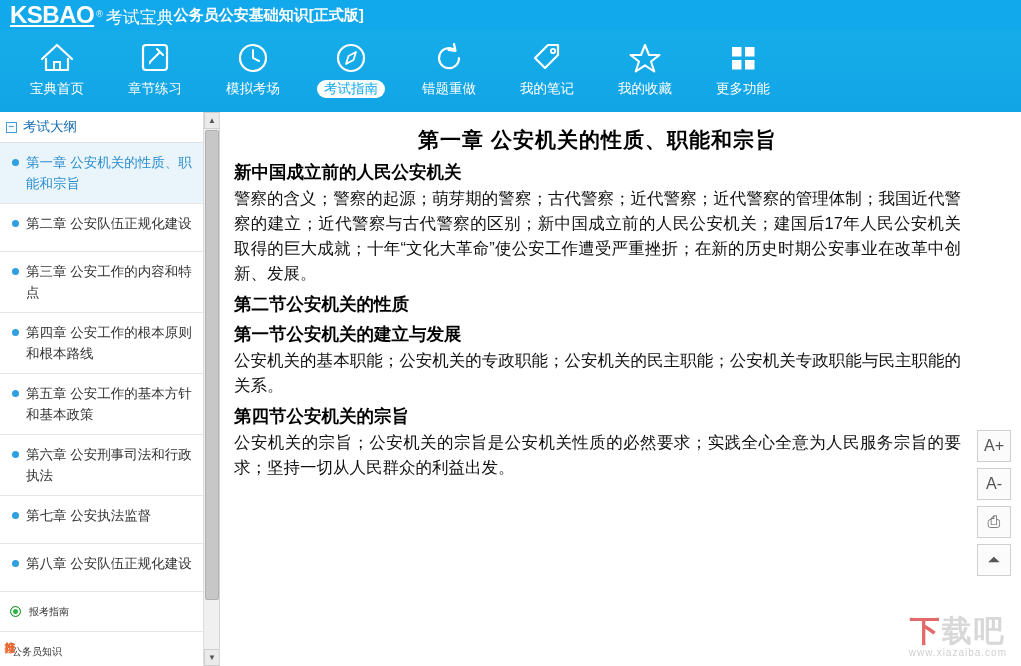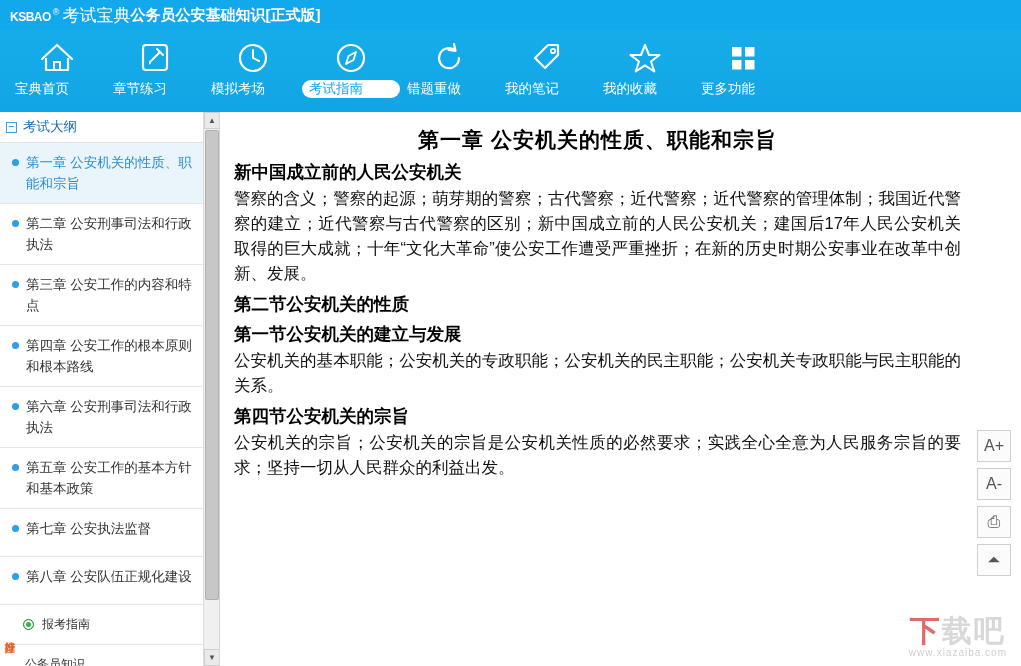--- a/index.html
+++ b/index.html
@@ -20,24 +20,25 @@
     align-items: center;
     padding-left: 10px;
     color: #ffffff;
   }
   .logo-box {
     display: flex;
     align-items: baseline;
     gap: 2px;
   }
   .logo-ks {
-    font-size: 12px;
+    font-size: 24px;
     font-weight: bold;
     letter-spacing: -0.5px;
     color: #ffffff;
+    text-decoration: underline;
   }
   .logo-sup { font-size: 9px; vertical-align: super; position: relative; top: -6px; }
   .logo-cn {
     font-size: 17px;
     font-weight: normal;
     color: #ffffff;
     margin-left: 1px;
   }
   .title-text {
     font-size: 15px;
@@ -52,20 +53,21 @@
     background: linear-gradient(180deg,#16ace9 0%,#12a5e6 100%);
     display: flex;
     align-items: flex-start;
     padding-left: 8px;
   }
   .tool {
     width: 98px;
     height: 82px;
     display: flex;
     flex-direction: column;
+    align-items: center;
     justify-content: flex-start;
     padding-top: 8px;
     cursor: pointer;
     position: relative;
   }
   .tool .ic {
     height: 38px;
     display: flex;
     align-items: center;
     justify-content: center;
@@ -148,26 +150,25 @@
     color: #1f7fc4;
   }
   .chapter.sel .txt { color: #2a8ed0; }
   .chapter .txt { flex: 1; }
 
   .side-link {
     display: flex;
     align-items: center;
     gap: 8px;
     padding: 10px 18px 10px 10px;
-    font-size: 12px;
+    font-size: 10px;
     color: #333333;
     border-bottom: 1px solid #e6e6e6;
     cursor: pointer;
     min-height: 40px;
-    margin-left: 13px;
   }
   .side-link .gdot {
     width: 11px; height: 11px;
     border-radius: 50%;
     background: #2fb344;
     box-shadow: inset 0 0 0 2px #ffffff;
     border: 1px solid #249234;
     flex: 0 0 auto;
   }
   .side-link.plain { padding-left: 12px; }
@@ -401,37 +402,37 @@
           <span class="minus-box">−</span>
           <span>考试大纲</span>
         </div>
 
         <div class="chapter sel">
           <span class="dot"></span>
           <span class="txt">第一章  公安机关的性质、职能和宗旨</span>
         </div>
         <div class="chapter">
           <span class="dot"></span>
-          <span class="txt">第二章  公安刑事司法和行政执法</span>
+          <span class="txt">第二章  公安队伍正规化建设</span>
         </div>
         <div class="chapter">
           <span class="dot"></span>
           <span class="txt">第三章  公安工作的内容和特点</span>
         </div>
         <div class="chapter">
           <span class="dot"></span>
           <span class="txt">第四章  公安工作的根本原则和根本路线</span>
         </div>
         <div class="chapter">
           <span class="dot"></span>
+          <span class="txt">第五章  公安工作的基本方针和基本政策</span>
+        </div>
+        <div class="chapter">
+          <span class="dot"></span>
           <span class="txt">第六章  公安刑事司法和行政执法</span>
-        </div>
-        <div class="chapter">
-          <span class="dot"></span>
-          <span class="txt">第五章  公安工作的基本方针和基本政策</span>
         </div>
         <div class="chapter">
           <span class="dot"></span>
           <span class="txt">第七章  公安执法监督</span>
         </div>
         <div class="chapter">
           <span class="dot"></span>
           <span class="txt">第八章  公安队伍正规化建设</span>
         </div>
 

